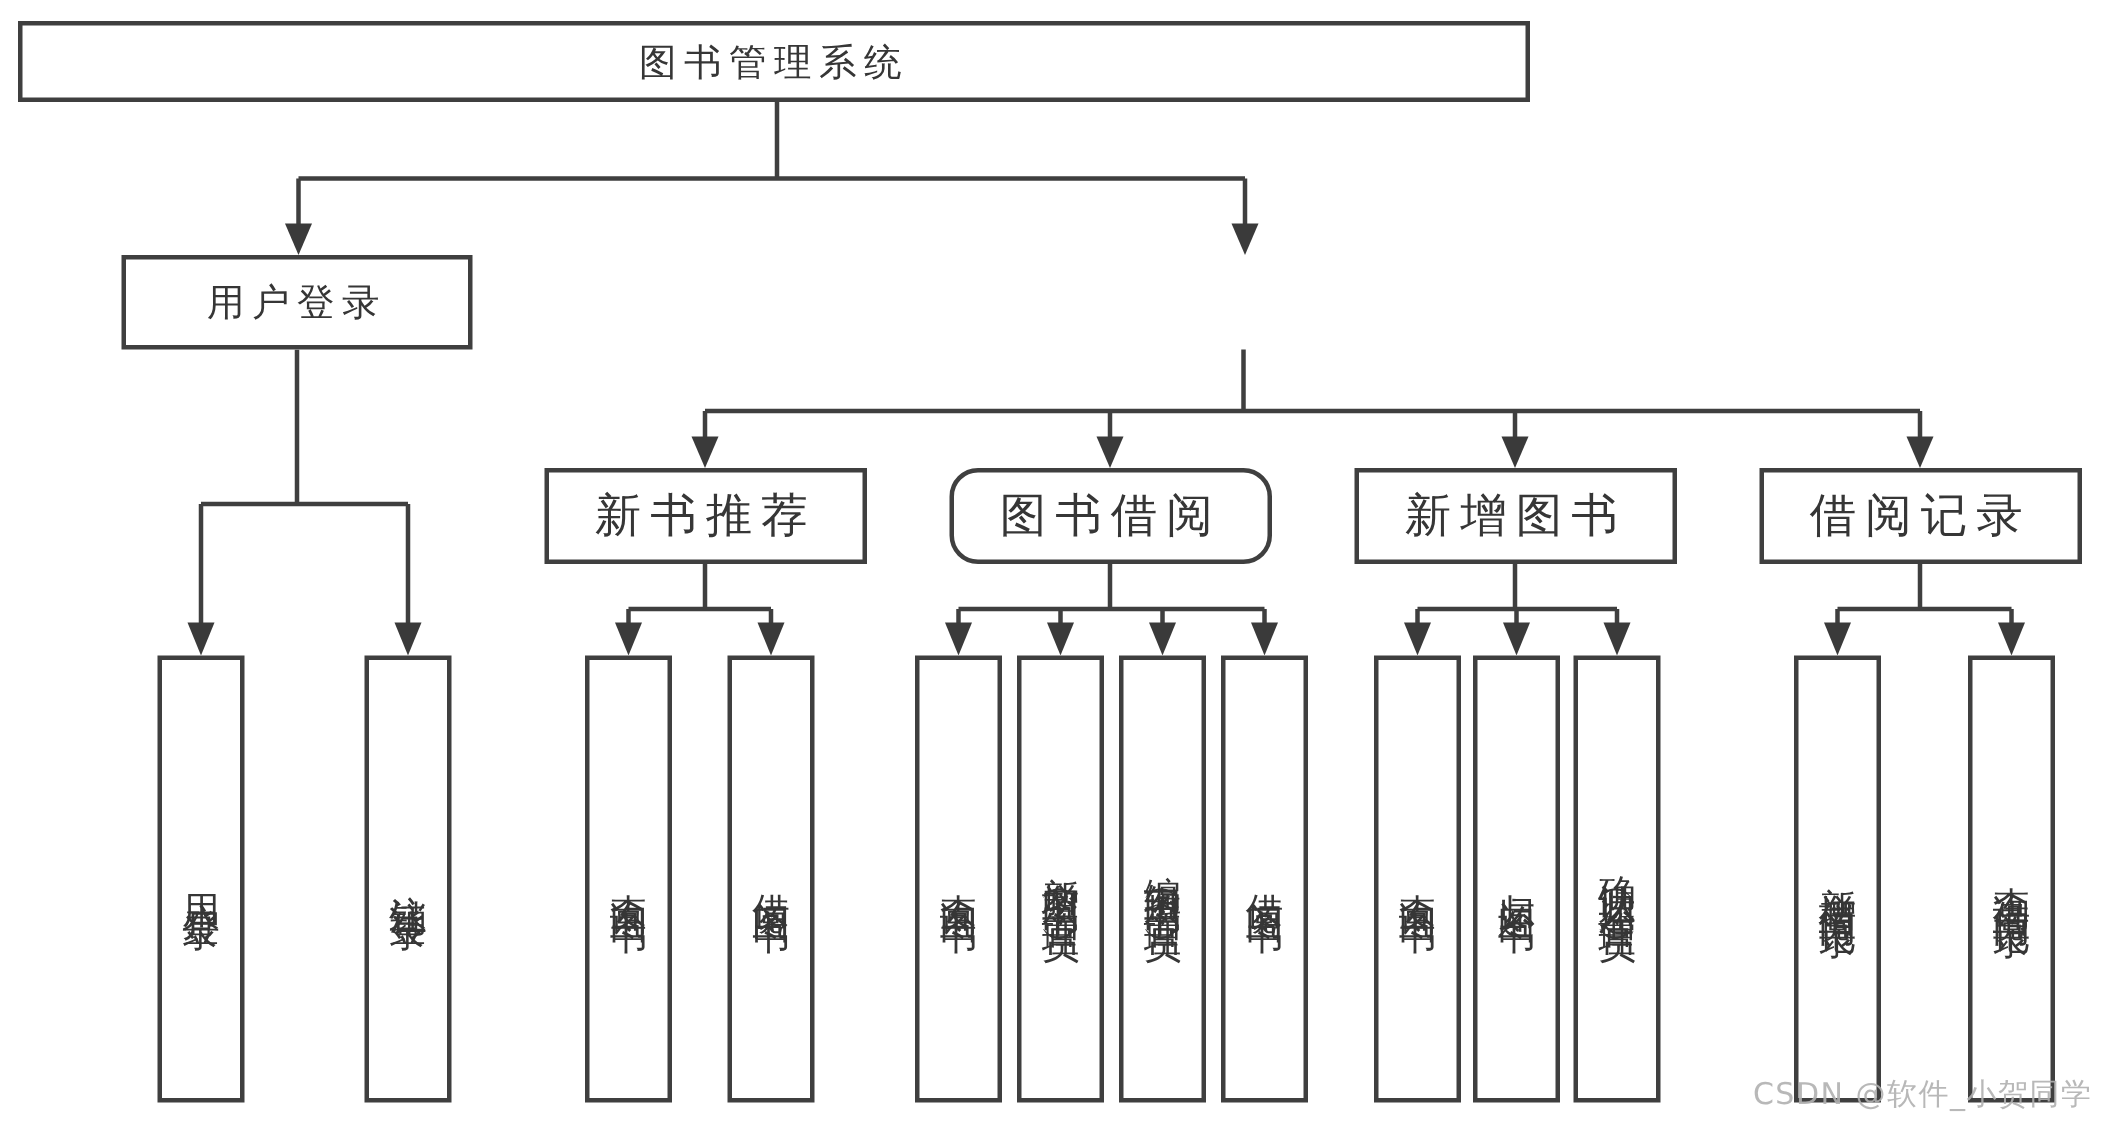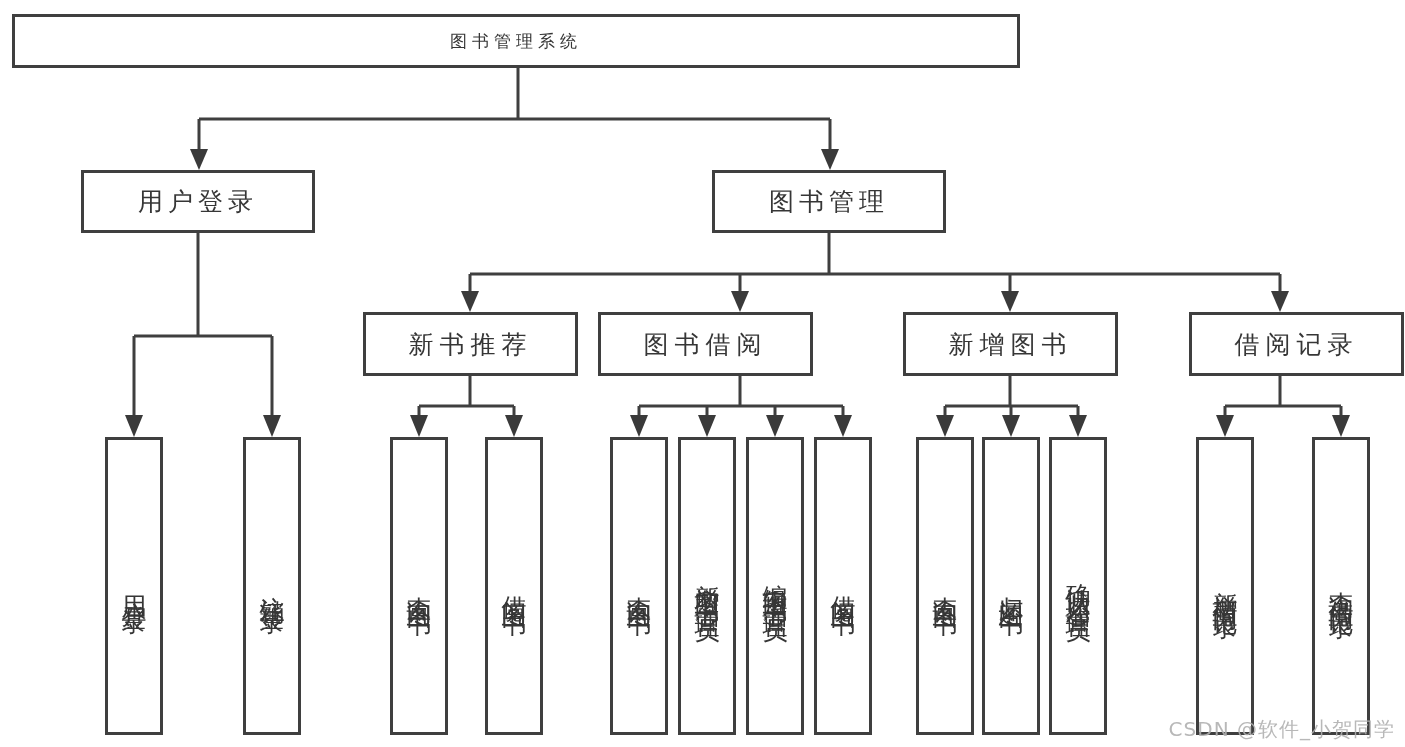--- a/index.html
+++ b/index.html
@@ -12,29 +12,29 @@
   }
   .connectors{position:absolute;left:0;top:0;width:1405px;height:747px;}
   .connectors path{stroke:#3f3f3f;stroke-width:3;fill:none;}
   .connectors polygon{fill:#3a3a3a;stroke:none;}
   .node{
     position:absolute;box-sizing:border-box;
     border:3px solid #3f3f3f;background:#ffffff;
     display:flex;align-items:center;justify-content:center;
     color:#363636;line-height:1;text-align:center;
   }
-  .root{left:12px;top:14px;width:1008px;height:54px;font-size:17px;letter-spacing:5px;}
+  .root{left:12px;top:14px;width:1008px;height:54px;font-size:25px;letter-spacing:5px;}
   .lvl2{top:170px;width:234px;height:63px;font-size:25px;letter-spacing:5px;}
   .n-user-login{left:81px;}
   .n-book-mgmt{left:712px;}
-  .lvl3{top:312px;width:215px;height:64px;font-size:25px;letter-spacing:6px;}
+  .lvl3{top:312px;width:215px;height:64px;font-size:31px;letter-spacing:6px;}
   .n-newbook{left:363px;}
-  .n-borrow{left:598px;}
+  .n-borrow{left:633px;border-radius:19px;}
   .n-current{left:903px;}
-  .n-record{left:1173px;margin-left:16px;}
+  .n-record{left:1173px;}
   .leaf{
     top:437px;width:58px;height:298px;
     font-size:25px;letter-spacing:5px;
     writing-mode:vertical-rl;text-orientation:mixed;
   }
   .lf1{left:105px;}  .lf2{left:243px;}
   .lf3{left:390px;}  .lf4{left:485px;}
   .lf5{left:610px;}  .lf6{left:678px;}
   .lf7{left:746px;}  .lf8{left:814px;}
   .lf9{left:916px;}  .lf10{left:982px;} .lf11{left:1049px;}
@@ -96,21 +96,20 @@
     <g>
       <path d="M1280 376 V406 M1225 406 H1341 M1225 406 V420 M1341 406 V420"></path>
       <polygon points="1216,415 1234,415 1225,437"></polygon>
       <polygon points="1332,415 1350,415 1341,437"></polygon>
     </g>
   </svg>
 
   <div class="node root">图书管理系统</div>
 
   <div class="node lvl2 n-user-login">用户登录</div>
-  <div class="node lvl2 n-book-mgmt">图书管理</div>
 
   <div class="node lvl3 n-newbook">新书推荐</div>
   <div class="node lvl3 n-borrow">图书借阅</div>
   <div class="node lvl3 n-current">新增图书</div>
   <div class="node lvl3 n-record">借阅记录</div>
 
   <div class="node leaf lf1">用户登录</div>
   <div class="node leaf lf2">注销登录</div>
   <div class="node leaf lf3">查询图书</div>
   <div class="node leaf lf4">借阅图书</div>

